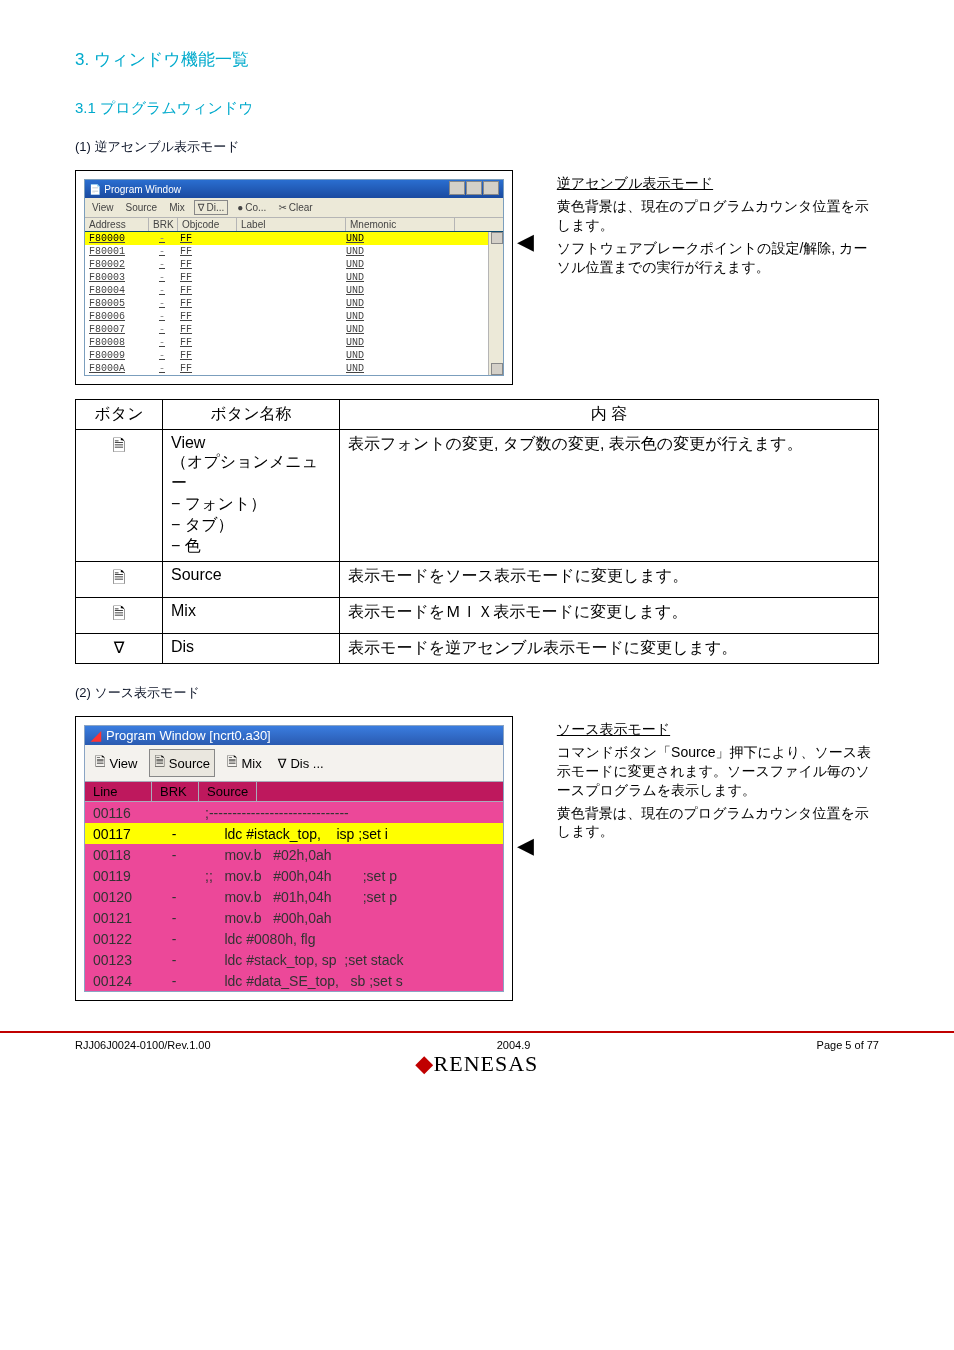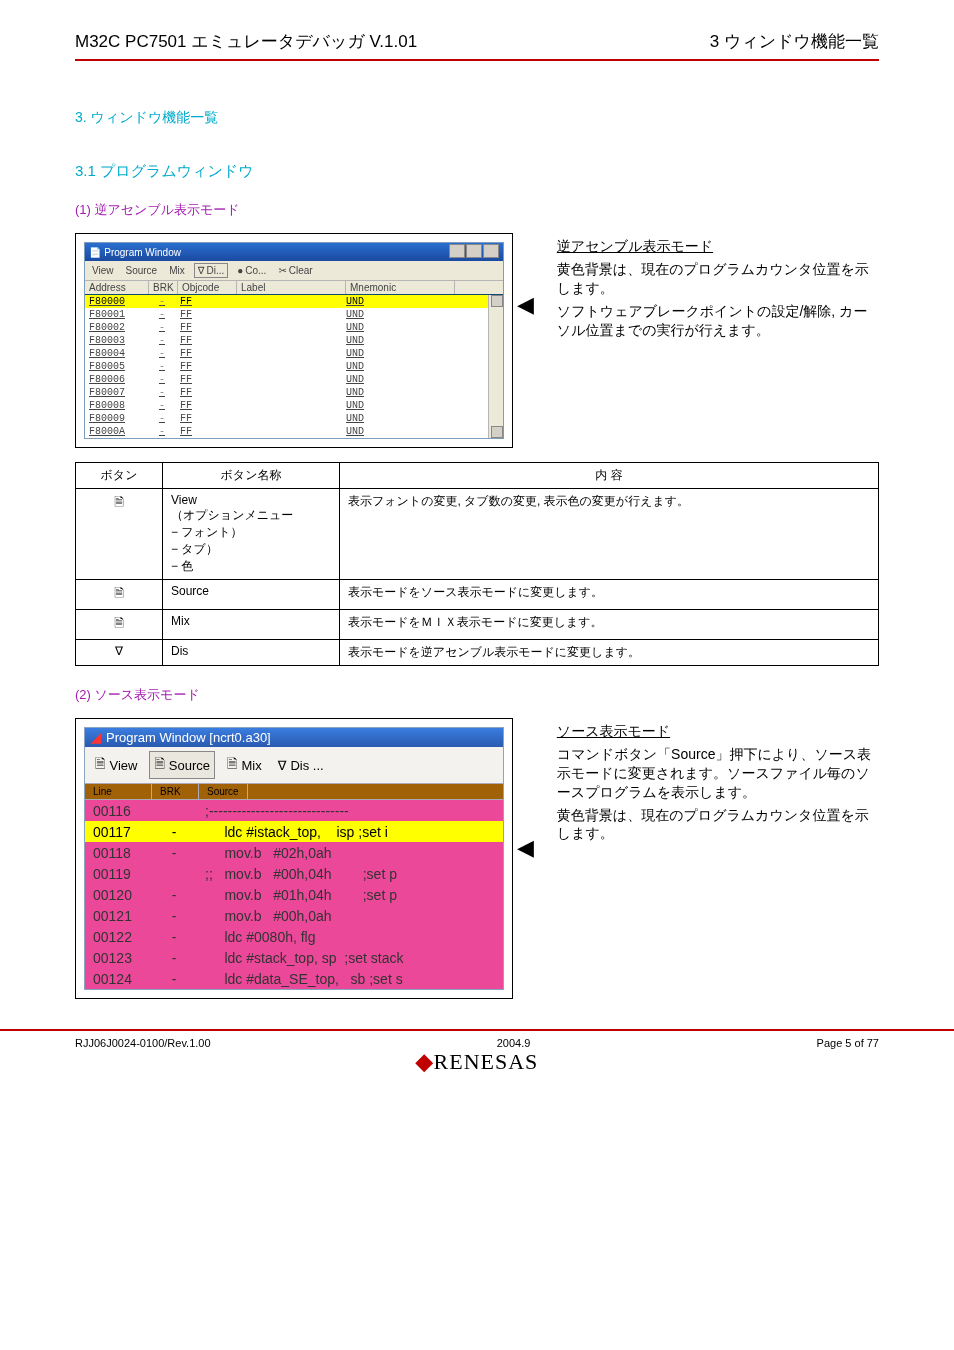--- a/index.html
+++ b/index.html
@@ -28,31 +28,31 @@
 .hr-red {
   border: none;
   border-top: 2px solid #c00000;
   margin: 6px 0 0 0;
 }
 .content {
   padding: 20px 75px 30px;
 }
 .sec-num {
   color: #00aacc;
-  font-size: 14px;
+  font-size: 17px;
   font-weight: normal;
   margin-top: 28px;
 }
 .sec-sub {
   color: #00aacc;
   font-size: 15px;
-  margin-top: 35px;
+  margin-top: 28px;
 }
 .subsec {
-  color: #a21caf;
+  color: #0f172a;
   font-size: 13px;
   margin-top: 20px;
 }
 
 
 .figpanel {
   display: flex;
   gap: 44px;
   align-items: flex-start;
   margin-top: 14px;
@@ -165,21 +165,21 @@
   position:absolute;
   font-size:22px;
   color:#000;
 }
 
 
 table.btns {
   border-collapse: collapse;
   width: 100%;
   margin-top: 14px;
-  font-size: 12px;
+  font-size: 16px;
 }
 table.btns th, table.btns td {
   border: 1px solid #000;
   padding: 4px 8px;
   vertical-align: top;
 }
 table.btns th { text-align: center; font-weight: normal; }
 table.btns td.ico { width: 70px; text-align:center; }
 table.btns td.name { width: 160px; }
 
@@ -196,22 +196,22 @@
 }
 .srcwin .titlebar2 .r { color:#f33; font-weight:bold; }
 .toolbar2 {
   display:flex; gap:8px; padding:4px 6px; border-bottom:1px solid #aab;
   background:#f4f2ee;
   font-size:13px;
 }
 .tool2 { display:flex; align-items:center; gap:4px; padding:2px 4px; }
 .tool2.sel { border:1px solid #888; background:#eae7df; }
 .srccols {
-  display:flex; background:#a16207; border-bottom:1px solid #aab;
-  font-size:10px;
+  display:flex; background:#be185d; border-bottom:1px solid #aab;
+  font-size:13px;
 }
 .srccols span { padding:2px 8px; border-right:1px solid #aab; }
 .src-rows {
   font-family: Liberation Sans, sans-serif;
   font-size: 14px;
   background:#ec4899;
   color:#333;
 }
 .srow { display:flex; height:21px; align-items:center; }
 .srow span { padding:0 8px; }
@@ -236,27 +236,20 @@
   font-size: 22px;
   letter-spacing: 1px;
 }
 .renesas-logo .dot { color:#c00000; font-weight:bold; }
 </style>
 </head>
 <body>
 
 <div class="page">
 
-  <div class="header">
-    <div class="header-line">
-      <span>M32C PC7501 エミュレータデバッガ V.1.01</span>
-      <span>3 ウィンドウ機能一覧</span>
-    </div>
-    <hr class="hr-red">
-  </div>
 
   <div class="content">
 
     <div class="sec-num">3. ウィンドウ機能一覧</div>
     <div class="sec-sub">3.1  プログラムウィンドウ</div>
 
     <div class="subsec">(1) 逆アセンブル表示モード</div>
 
     <div class="figpanel">
       <div class="figleft" style="position:relative;">

